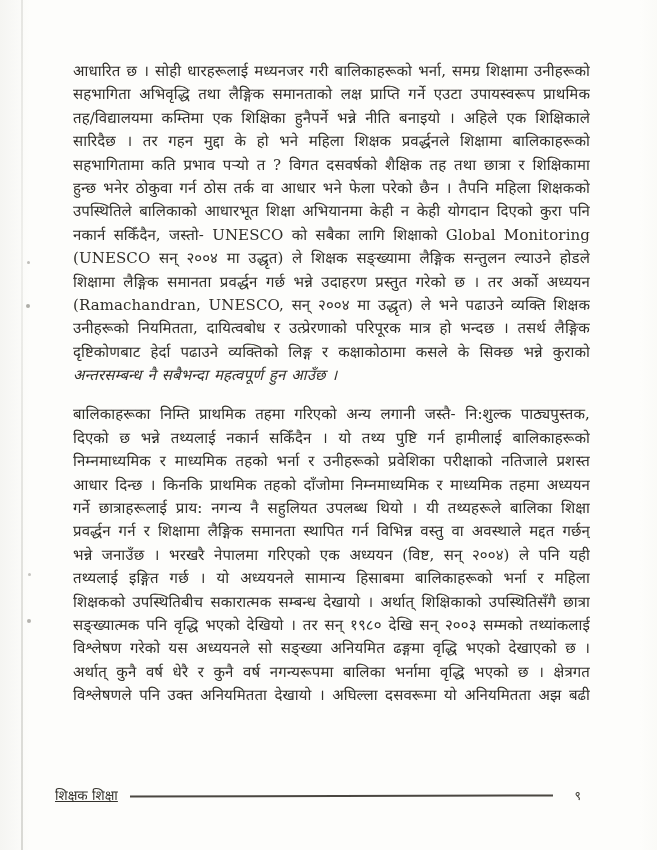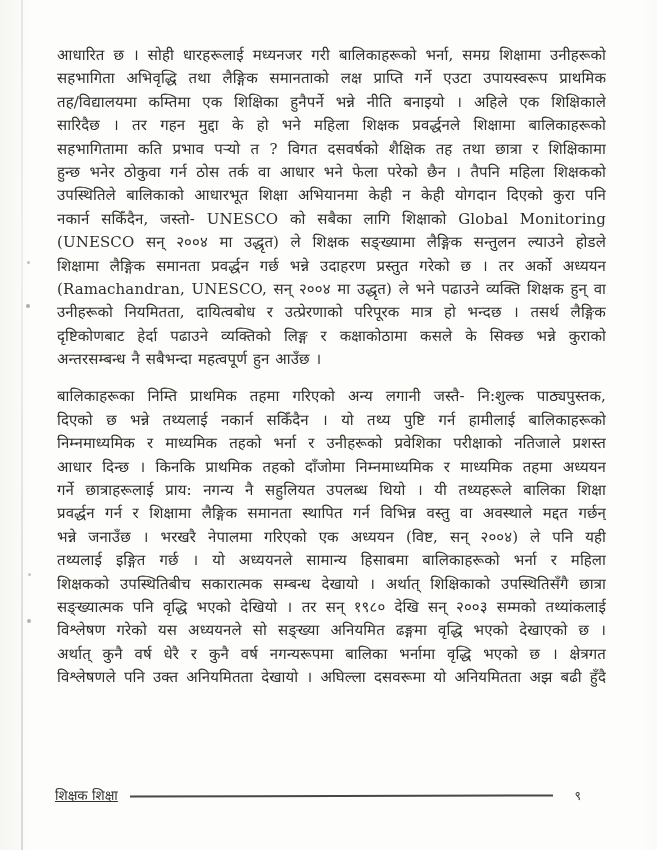--- a/index.html
+++ b/index.html
@@ -44,33 +44,33 @@
   .speck.s3 { left: 28px; top: 573px; width: 3px; height: 3px; opacity: .5; }
   .speck.s4 { left: 27px; top: 619px; width: 4px; height: 4px; opacity: .65; }
 
   
   .body-text {
     position: absolute;
     left: 57px;
     top: 44px;
     width: 549px;
   }
-  .para { margin: 0; padding: 0; }
+  .para { margin: 16px; padding: 0; }
   .para + .para { margin-top: 14px; }
   .tl {
     height: 23.4px;
     overflow: hidden;
     font-size: 15px;
     line-height: 23.4px;
     letter-spacing: 0.1px;
     word-spacing: 1px;
     white-space: normal;
   }
   .jl { text-align: justify; text-align-last: justify; }
-  .ll { text-align: left; text-align-last: left; }
+  .ll { text-align: left; text-align-last: left; font-style: italic; }
 
   
   .footer {
     position: absolute;
     left: 55px;
     right: 76px;
     top: 786px;
     display: flex;
     align-items: center;
     font-size: 13.5px;

